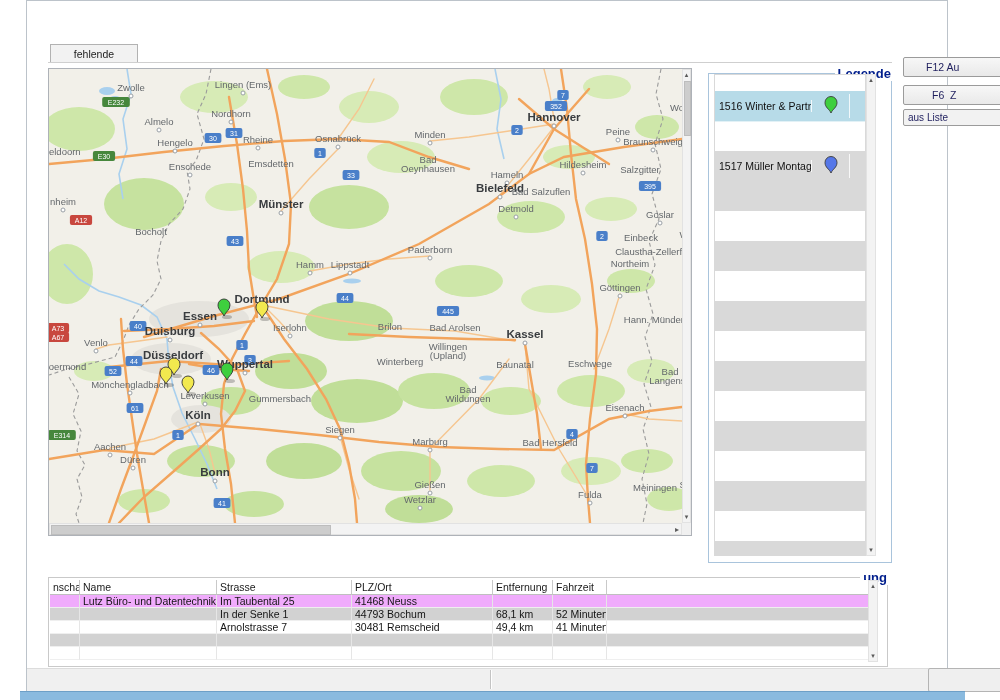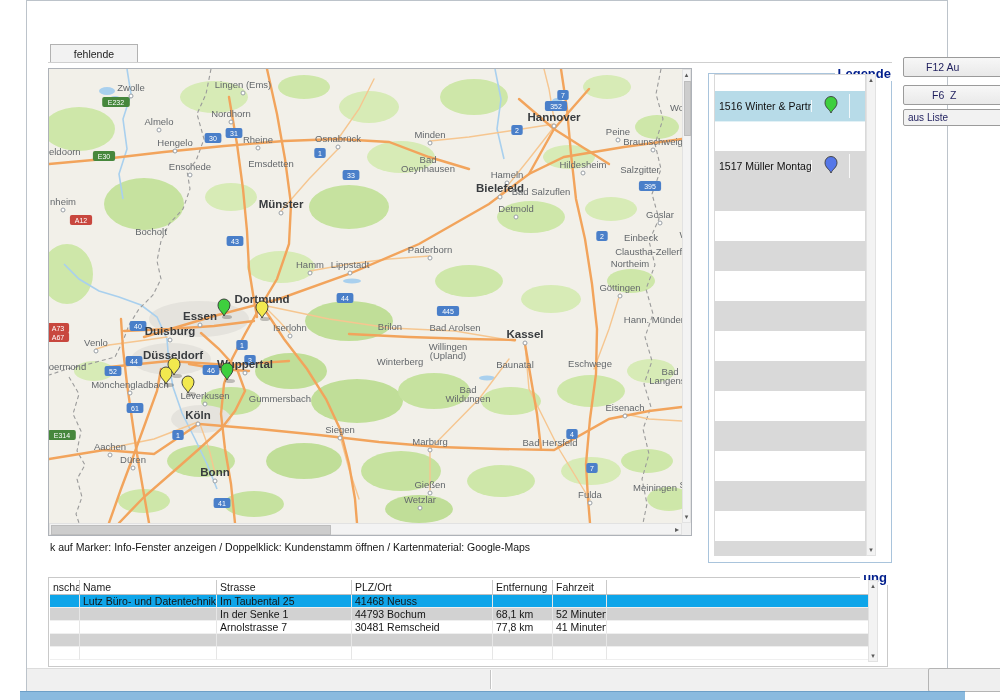--- a/index.html
+++ b/index.html
@@ -393,21 +393,20 @@
   <div class="abs sb" style="left:682px;top:69px;width:9px;height:454px;">
     <div class="sa" style="top:0;">▴</div>
     <div class="sa" style="bottom:0;">▾</div>
     <div class="sthumb" style="left:1px;top:11px;width:7px;height:55px;"></div>
   </div>
   <div class="abs sb" style="left:49px;top:523px;width:633px;height:12px;">
     <div class="sthumb" style="left:1px;top:1px;width:280px;height:10px;"></div>
     <div style="position:absolute;right:2px;top:0;font-size:8px;color:#5a5a5a;line-height:12px;">▸</div>
   </div>
 
-  <div class="abs hint">k auf Marker: Info-Fenster anzeigen / Doppelklick: Kundenstamm öffnen / Kartenmaterial: Google-Maps</div>
 
   <fieldset class="grp" style="left:708px;top:66px;width:184px;height:497px;">
     <legend>Legende</legend>
   </fieldset>
   <div class="abs" style="left:714px;top:74px;width:152px;height:482px;background:#fff;overflow:hidden;border:1px solid #d9d9d9;box-sizing:border-box;" id="legend-list">
       <div class="legrow" style="top: 0px; height: 16px; background: rgb(255, 255, 255); border-bottom: 1px solid rgba(255, 255, 255, 0.6);">
         <div class="lbl"></div>
         <div style="flex:0 0 37px;text-align:center;border-right:1px solid rgba(255,255,255,.8);"></div>
         <div style="flex:1"></div>
       </div>
@@ -506,21 +505,21 @@
   <div class="tbl" id="results-table">
       <div class="trow thead">
         <div class="tcell" style="width: 30px; text-align: right;">nschaft</div>
         <div class="tcell" style="width: 137px;">Name</div>
         <div class="tcell" style="width: 135px;">Strasse</div>
         <div class="tcell" style="width: 141px;">PLZ/Ort</div>
         <div class="tcell" style="width: 60px;">Entfernung</div>
         <div class="tcell" style="width: 54px;">Fahrzeit</div>
         <div class="tcell" style="width: 271px;"></div>
       </div>
-      <div class="trow" style="background: #0ea5e9;">
+      <div class="trow" style="background: #f0abfc;">
         <div class="tcell" style="width: 30px; border-bottom: 1px solid rgb(239, 239, 239);"></div>
         <div class="tcell" style="width: 137px; border-bottom: 1px solid rgb(239, 239, 239);">Lutz Büro- und Datentechnik</div>
         <div class="tcell" style="width: 135px; border-bottom: 1px solid rgb(239, 239, 239);">Im Taubental 25</div>
         <div class="tcell" style="width: 141px; border-bottom: 1px solid rgb(239, 239, 239);">41468 Neuss</div>
         <div class="tcell" style="width: 60px; border-bottom: 1px solid rgb(239, 239, 239);"></div>
         <div class="tcell" style="width: 54px; border-bottom: 1px solid rgb(239, 239, 239);"></div>
         <div class="tcell" style="width: 271px; border-bottom: 1px solid rgb(239, 239, 239);"></div>
       </div>
       <div class="trow" style="background: rgb(210, 210, 210);">
         <div class="tcell" style="width: 30px; border-bottom: 1px solid rgb(239, 239, 239);"></div>
@@ -529,21 +528,21 @@
         <div class="tcell" style="width: 141px; border-bottom: 1px solid rgb(239, 239, 239);">44793 Bochum</div>
         <div class="tcell" style="width: 60px; border-bottom: 1px solid rgb(239, 239, 239);">68,1 km</div>
         <div class="tcell" style="width: 54px; border-bottom: 1px solid rgb(239, 239, 239);">52 Minuten</div>
         <div class="tcell" style="width: 271px; border-bottom: 1px solid rgb(239, 239, 239);"></div>
       </div>
       <div class="trow" style="background: rgb(255, 255, 255);">
         <div class="tcell" style="width: 30px; border-bottom: 1px solid rgb(239, 239, 239);"></div>
         <div class="tcell" style="width: 137px; border-bottom: 1px solid rgb(239, 239, 239);"></div>
         <div class="tcell" style="width: 135px; border-bottom: 1px solid rgb(239, 239, 239);">Arnolstrasse 7</div>
         <div class="tcell" style="width: 141px; border-bottom: 1px solid rgb(239, 239, 239);">30481 Remscheid</div>
-        <div class="tcell" style="width: 60px; border-bottom: 1px solid rgb(239, 239, 239);">77,8 km</div>
+        <div class="tcell" style="width: 60px; border-bottom: 1px solid rgb(239, 239, 239);">49,4 km</div>
         <div class="tcell" style="width: 54px; border-bottom: 1px solid rgb(239, 239, 239);">41 Minuten</div>
         <div class="tcell" style="width: 271px; border-bottom: 1px solid rgb(239, 239, 239);"></div>
       </div>
       <div class="trow" style="background: rgb(210, 210, 210);">
         <div class="tcell" style="width: 30px; border-bottom: 1px solid rgb(239, 239, 239);"></div>
         <div class="tcell" style="width: 137px; border-bottom: 1px solid rgb(239, 239, 239);"></div>
         <div class="tcell" style="width: 135px; border-bottom: 1px solid rgb(239, 239, 239);"></div>
         <div class="tcell" style="width: 141px; border-bottom: 1px solid rgb(239, 239, 239);"></div>
         <div class="tcell" style="width: 60px; border-bottom: 1px solid rgb(239, 239, 239);"></div>
         <div class="tcell" style="width: 54px; border-bottom: 1px solid rgb(239, 239, 239);"></div>

